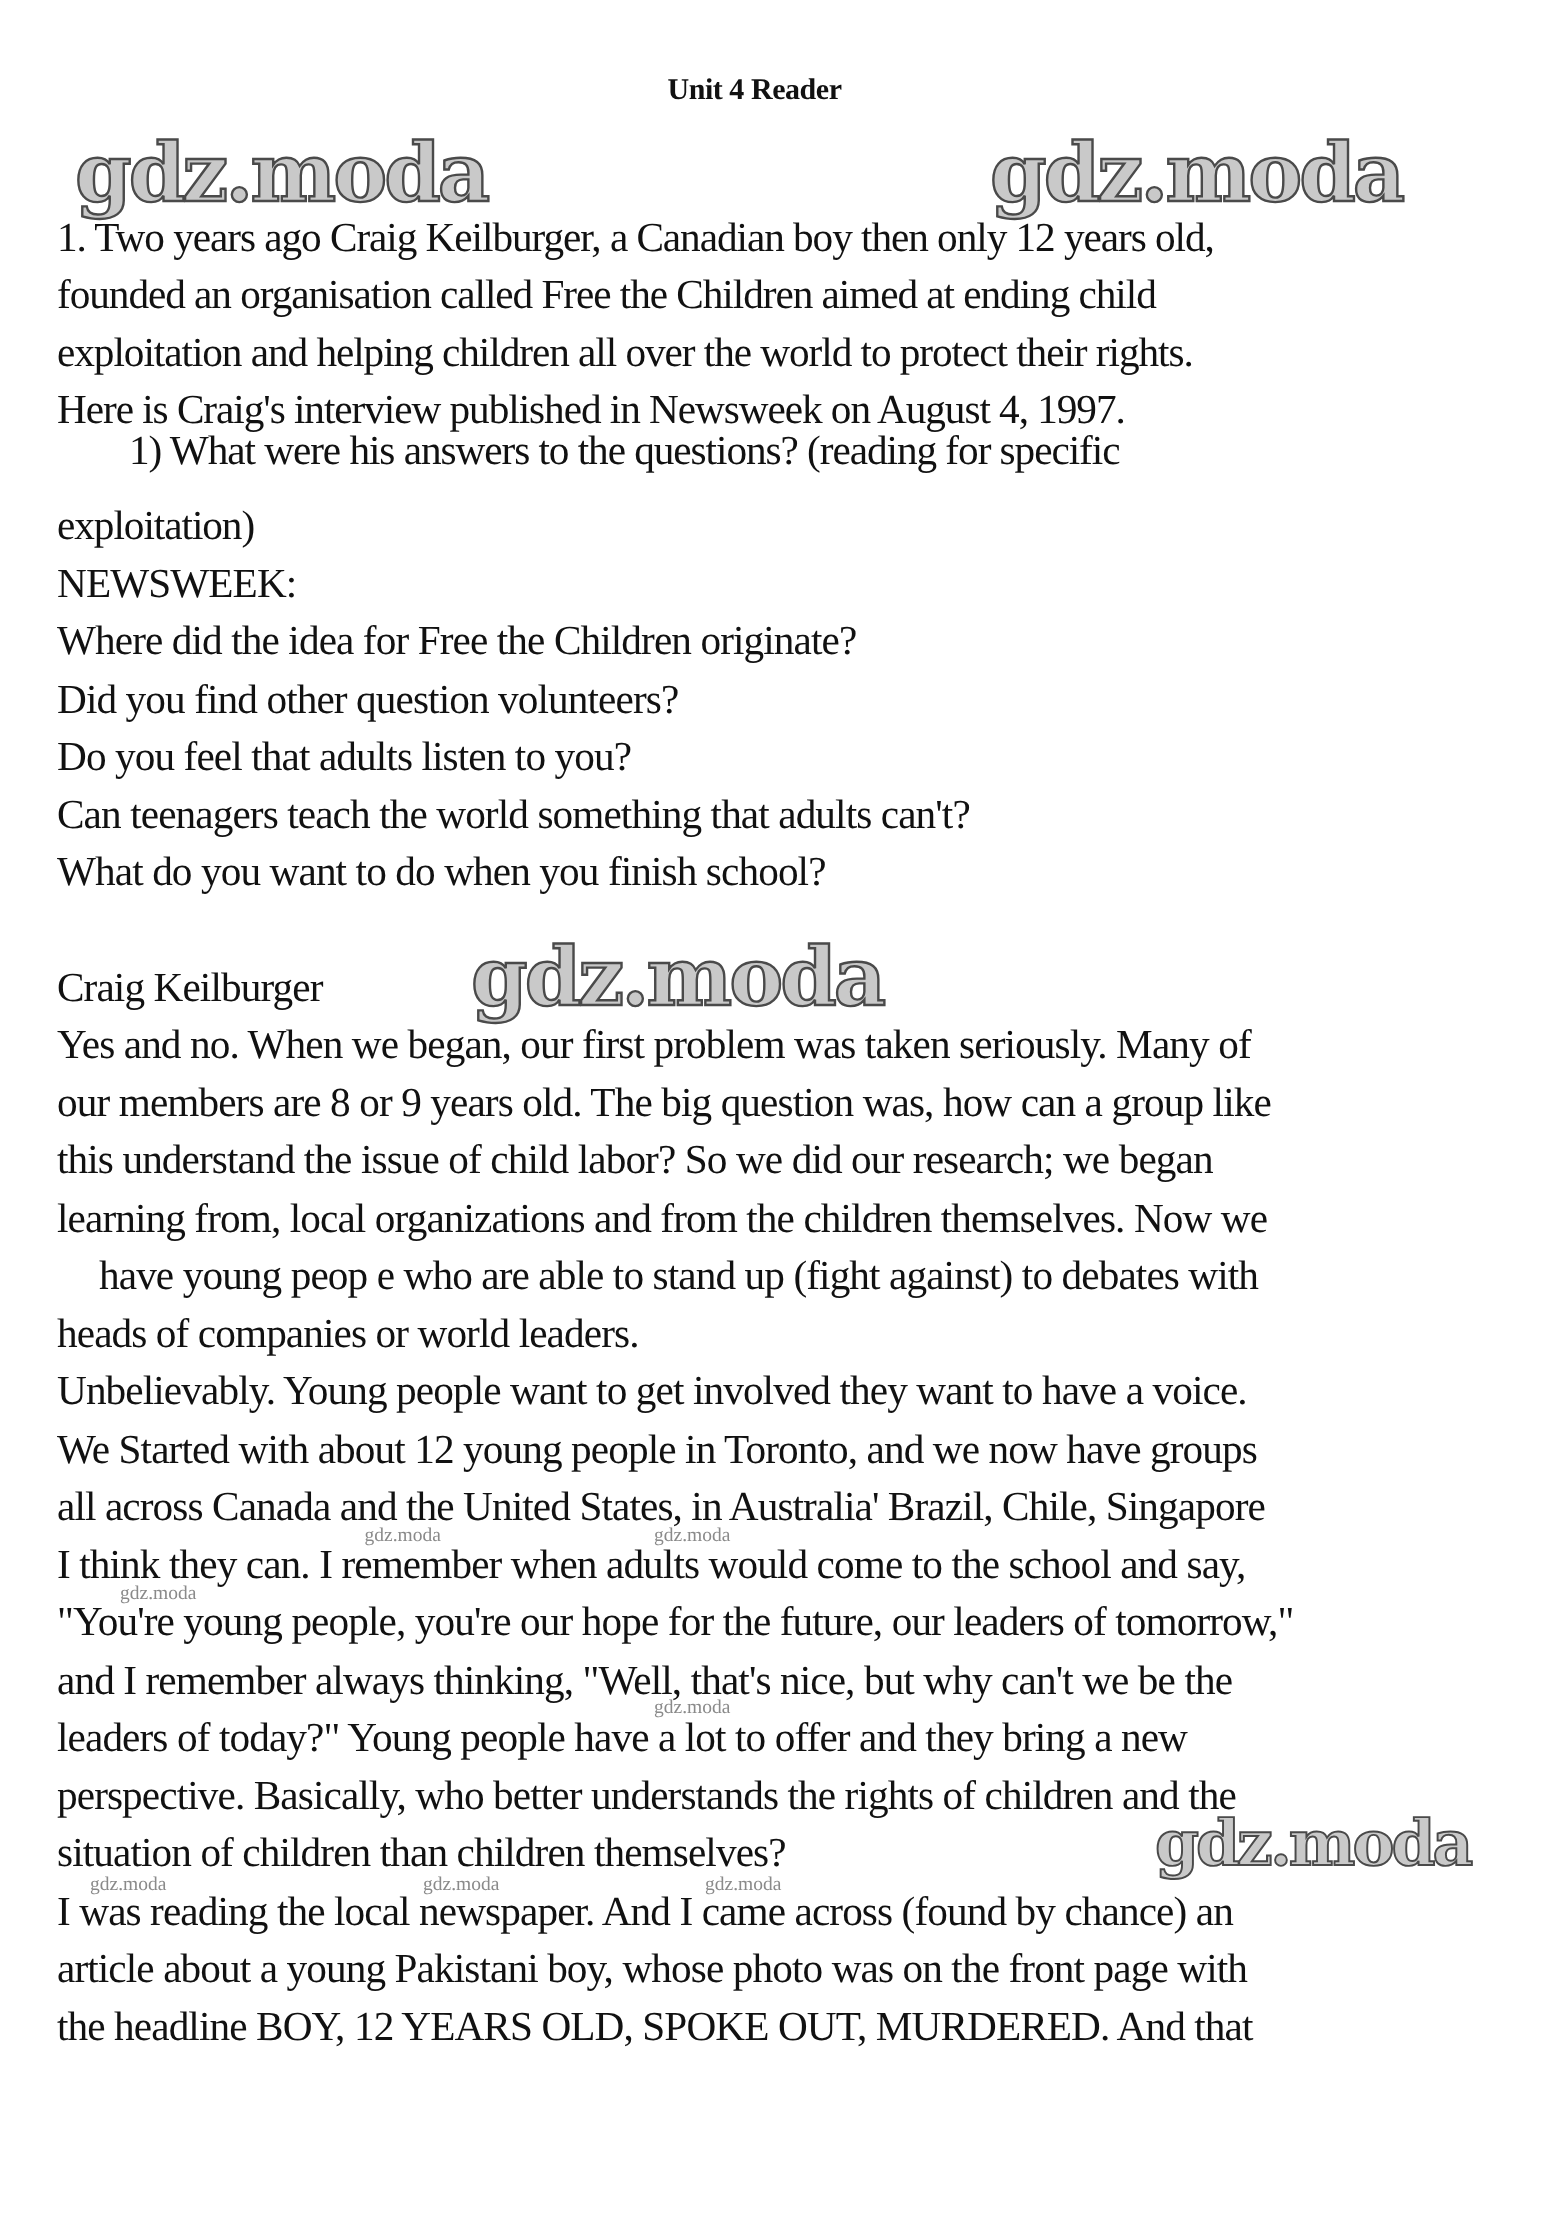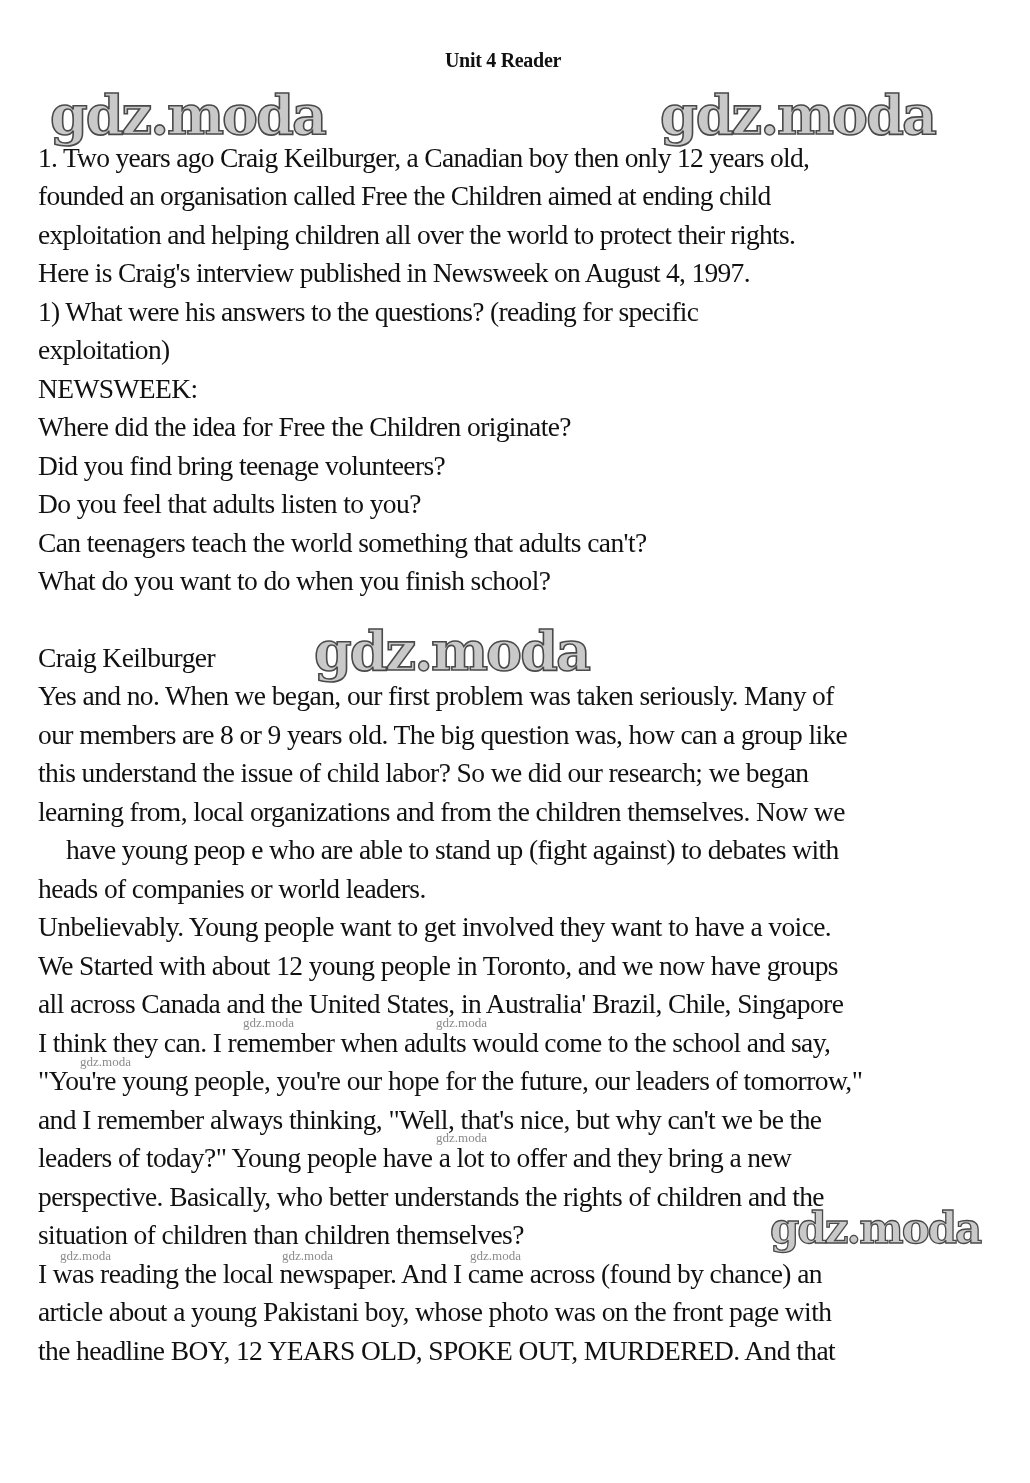--- a/index.html
+++ b/index.html
@@ -71,28 +71,28 @@
 <div class="wm-big" style="left:50px; top:88px;">gdz.moda</div>
 <div class="wm-big" style="left:660px; top:88px;">gdz.moda</div>
 <div class="wm-big" style="left:314px; top:624px;">gdz.moda</div>
 <div class="wm-big wm-mid" style="left:770px; top:1208px;">gdz.moda</div>
 
 <div>
   <div class="line bold" style="top:139px;">1. Two years ago Craig Keilburger, a Canadian boy then only 12 years old,</div>
   <div class="line bold" style="top:177px;">founded an organisation called Free the Children aimed at ending child</div>
   <div class="line bold" style="top:216px;">exploitation and helping children all over the world to protect their rights.</div>
   <div class="line bold" style="top:254px;">Here is Craig's interview published in Newsweek on August 4, 1997.</div>
-  <div class="line bold" style="top:293px;">1) What were his answers to the questions? (reading for specific</div>
+  <div class="line bold" style="top:281px;margin-left:48px;">1) What were his answers to the questions? (reading for specific</div>
   <div class="line bold" style="top:331px;">exploitation)</div>
 </div>
 
 <div>
   <div class="line" style="top:370px;">NEWSWEEK:</div>
   <div class="line" style="top:408px;">Where did the idea for Free the Children originate?</div>
-  <div class="line" style="top:447px;">Did you find bring teenage volunteers?</div>
+  <div class="line" style="top:447px;">Did you find other question volunteers?</div>
   <div class="line" style="top:485px;">Do you feel that adults listen to you?</div>
   <div class="line" style="top:524px;">Can teenagers teach the world something that adults can't?</div>
   <div class="line" style="top:562px;text-align:right;">What do you want to do when you finish school?</div>
 </div>
 
 <div>
   <div class="line" style="top:639px;">Craig Keilburger</div>
   <div class="line" style="top:677px;">Yes and no. When we began, our first problem was taken seriously. Many of</div>
   <div class="line" style="top:716px;">our members are 8 or 9 years old. The big question was, how can a group like</div>
   <div class="line" style="top:754px;">this understand the issue of child labor? So we did our research; we began</div>

